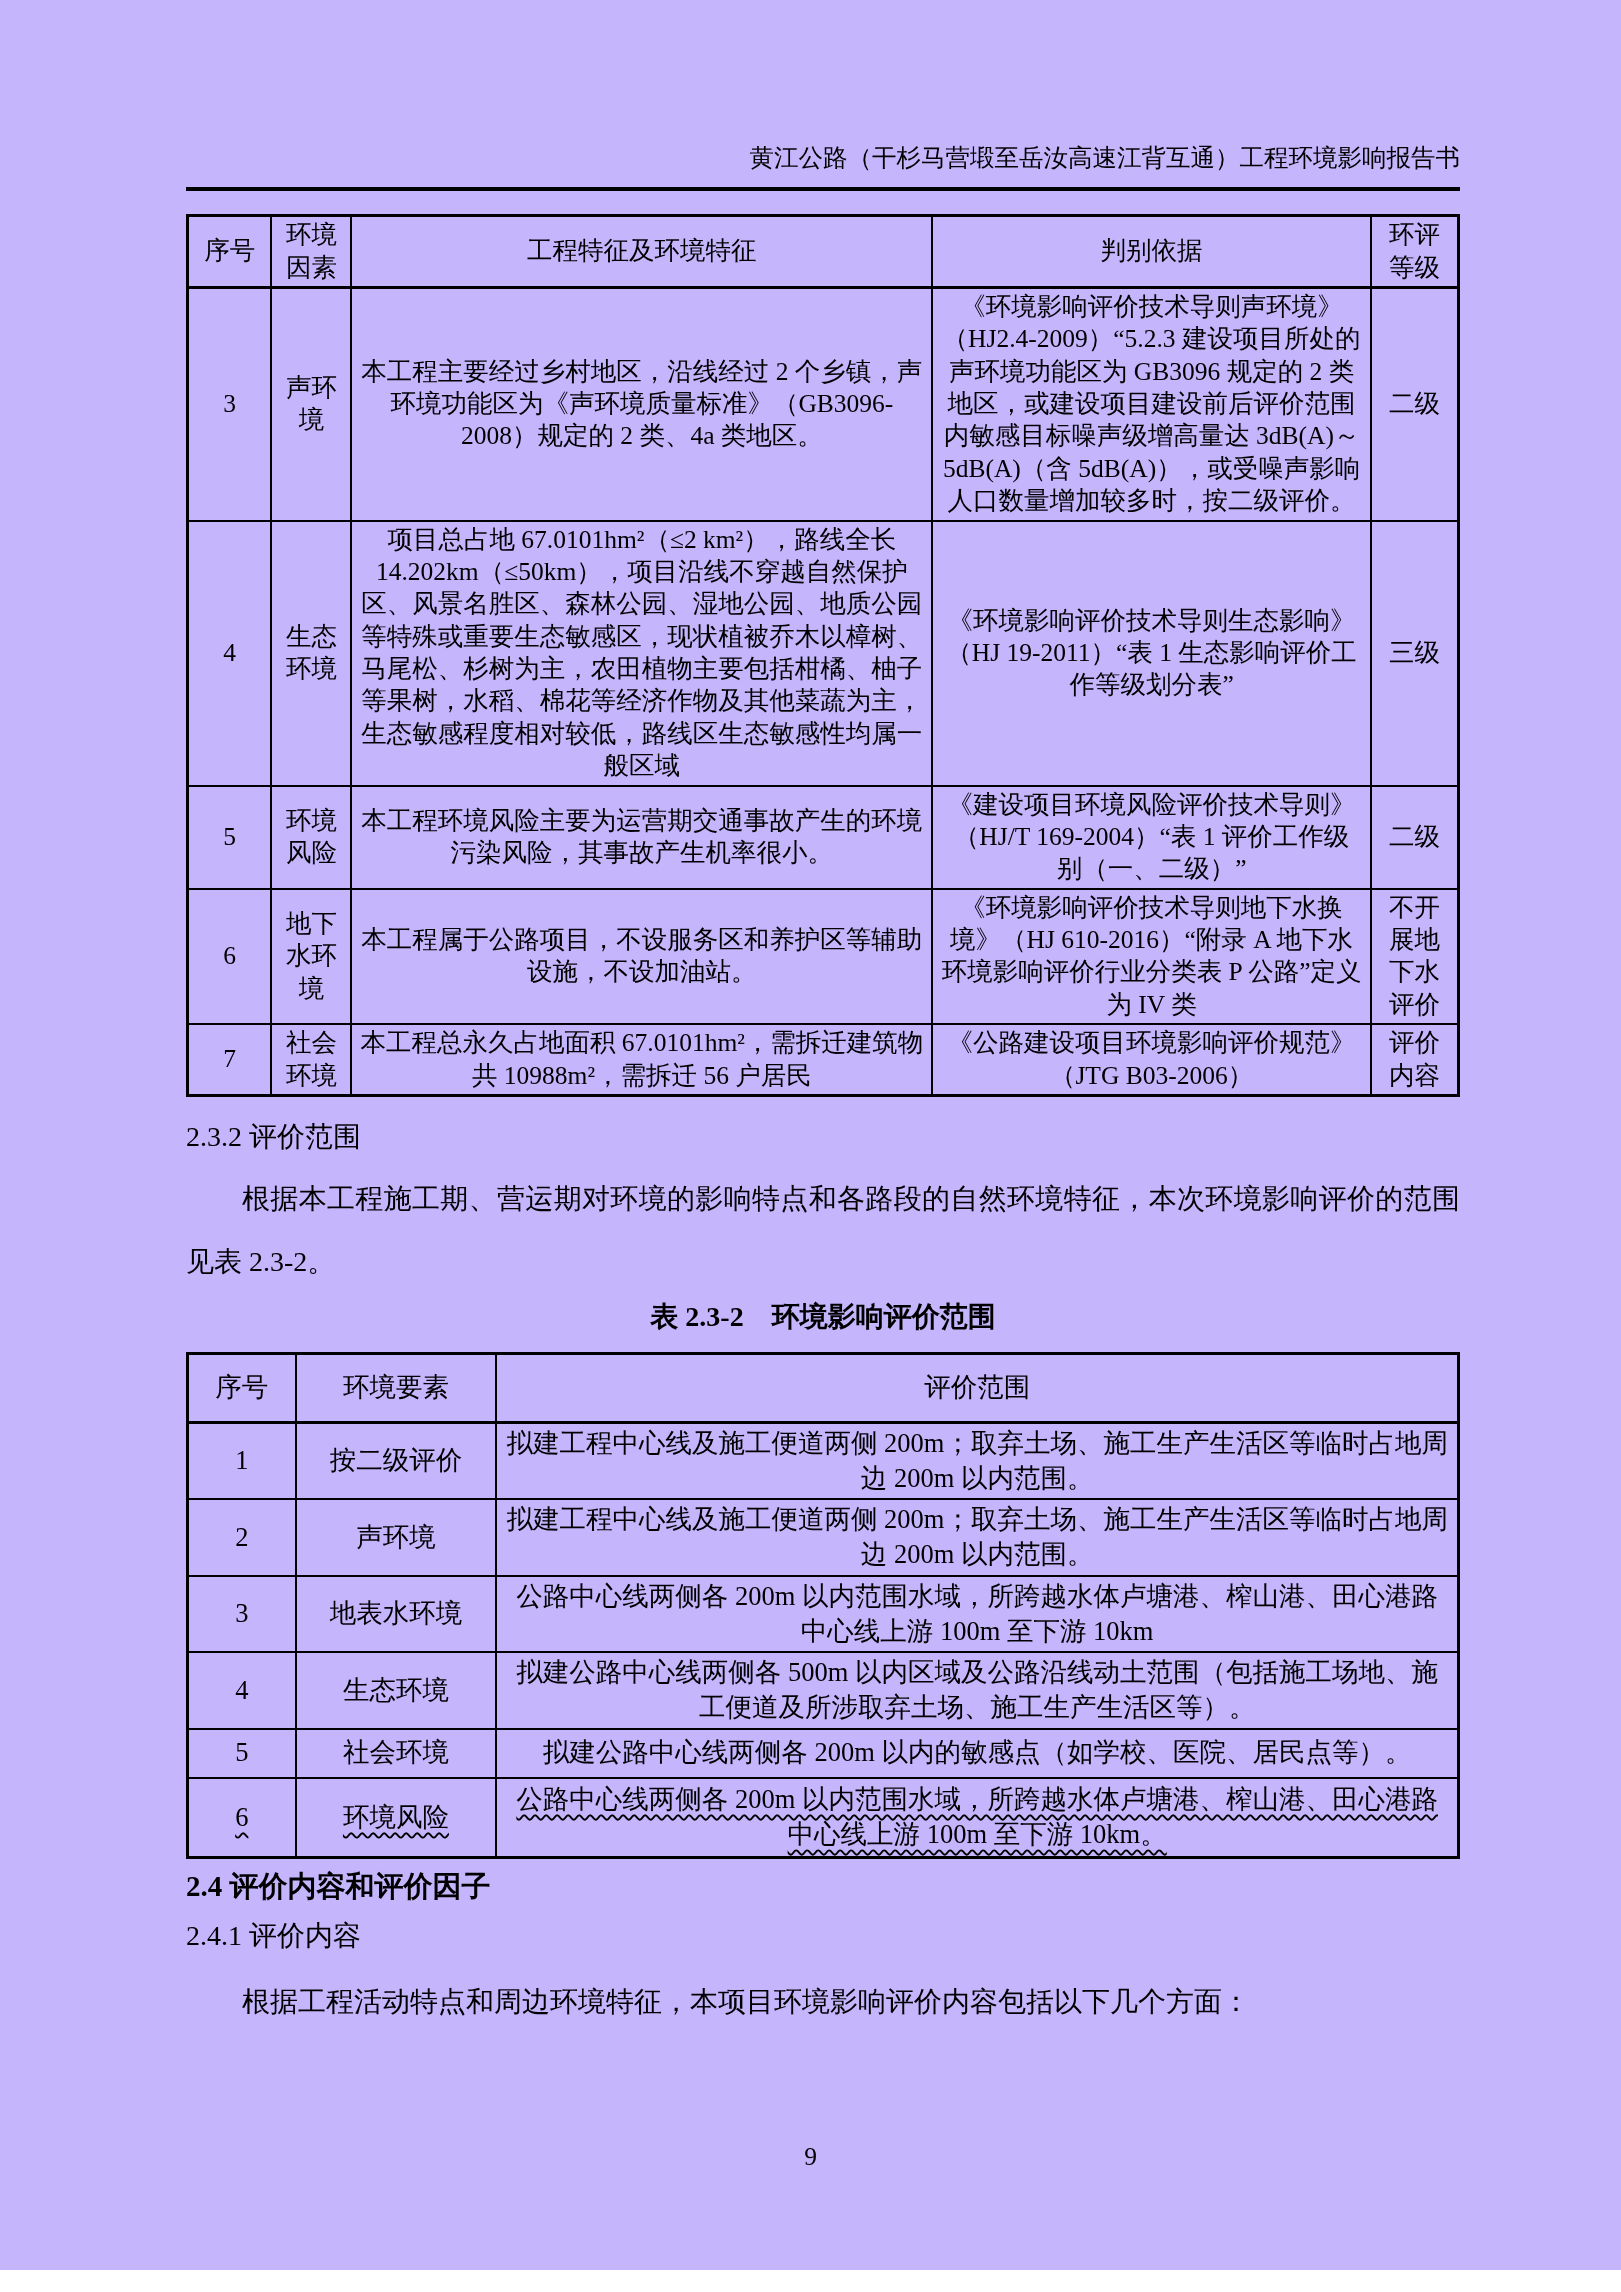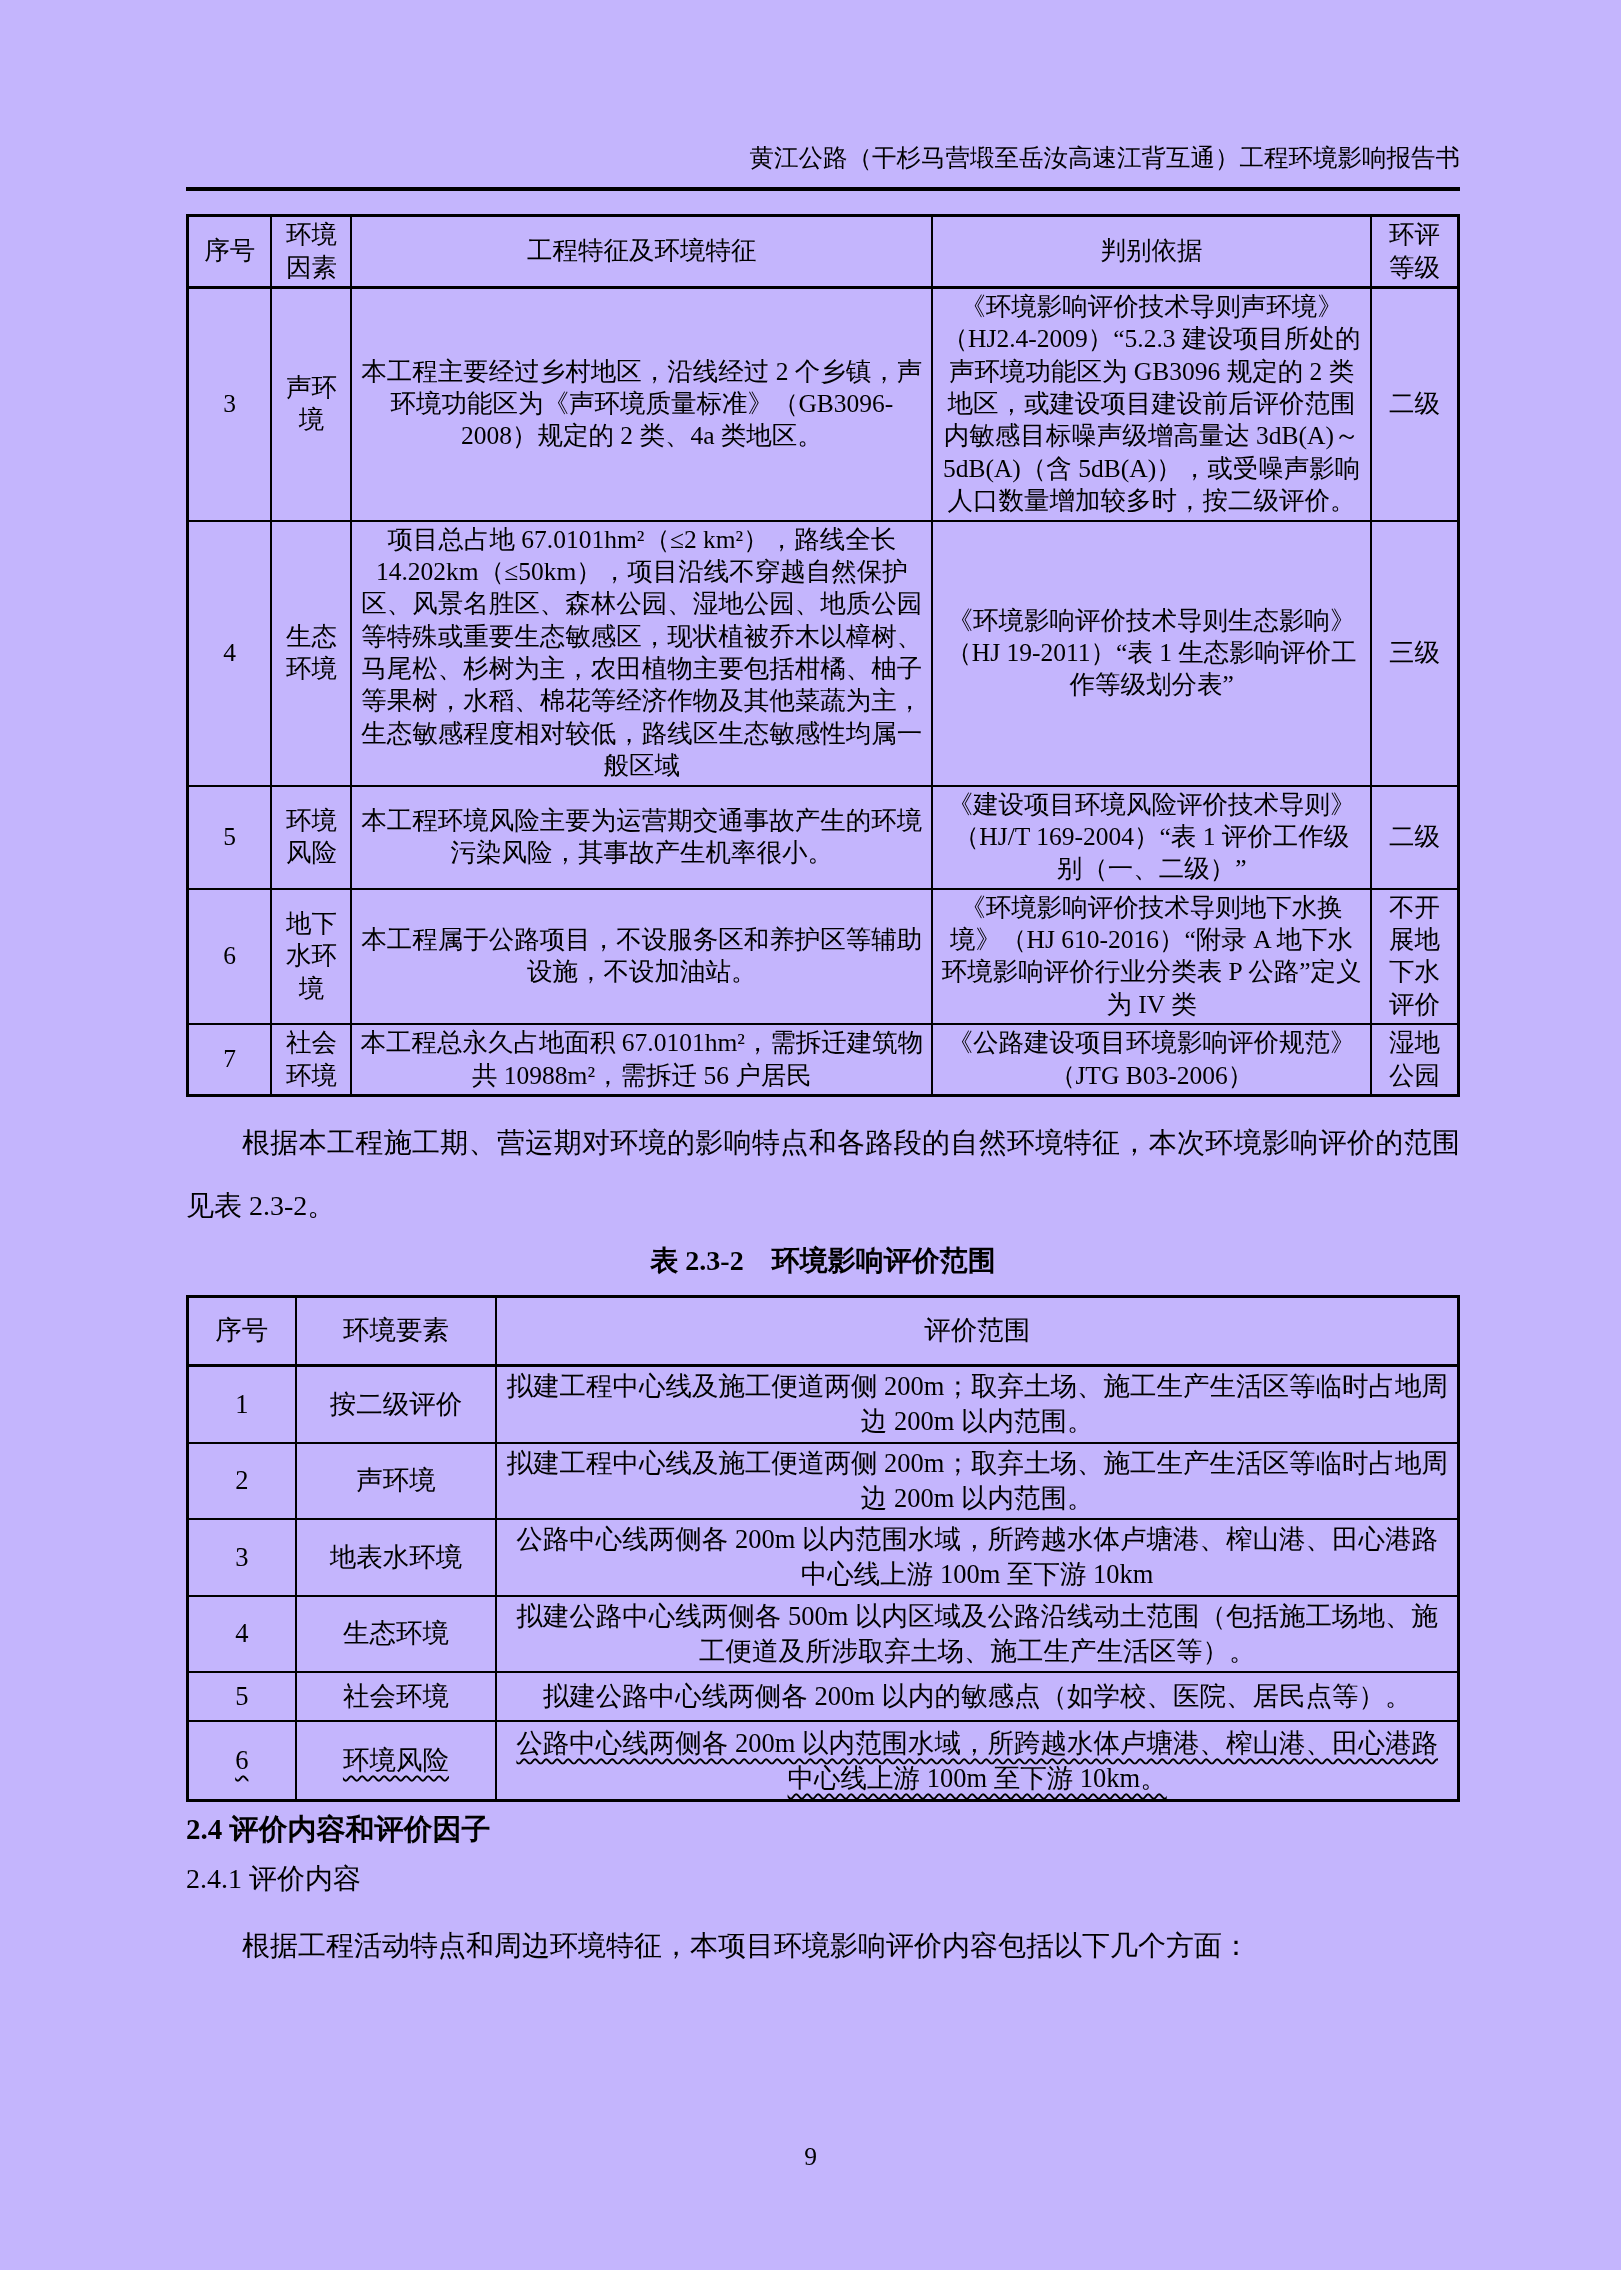--- a/index.html
+++ b/index.html
@@ -99,25 +99,26 @@
         <td>地下水环境</td>
         <td>本工程属于公路项目，不设服务区和养护区等辅助设施，不设加油站。</td>
         <td>《环境影响评价技术导则地下水换境》（HJ 610-2016）“附录 A  地下水环境影响评价行业分类表  P 公路”定义为 IV 类</td>
         <td>不开展地下水评价</td>
       </tr>
       <tr style="height:69px;">
         <td>7</td>
         <td>社会环境</td>
         <td>本工程总永久占地面积 67.0101hm²，需拆迁建筑物共 10988m²，需拆迁 56 户居民</td>
         <td>《公路建设项目环境影响评价规范》（JTG B03-2006）</td>
-        <td>湿地公园</td>
+        <td>评价内容</td>
       </tr>
     </tbody>
   </table>
 
+  <div class="section-heading">2.3.2 评价范围</div>
   <p class="para">根据本工程施工期、营运期对环境的影响特点和各路段的自然环境特征，本次环境影响评价的范围见表 2.3-2。</p>
 
   <div class="table-title">表 2.3-2　环境影响评价范围</div>
 
   <table class="t2">
     <colgroup>
       <col class="col-no">
         <col class="col-element">
         <col class="col-scope">
     </colgroup>

